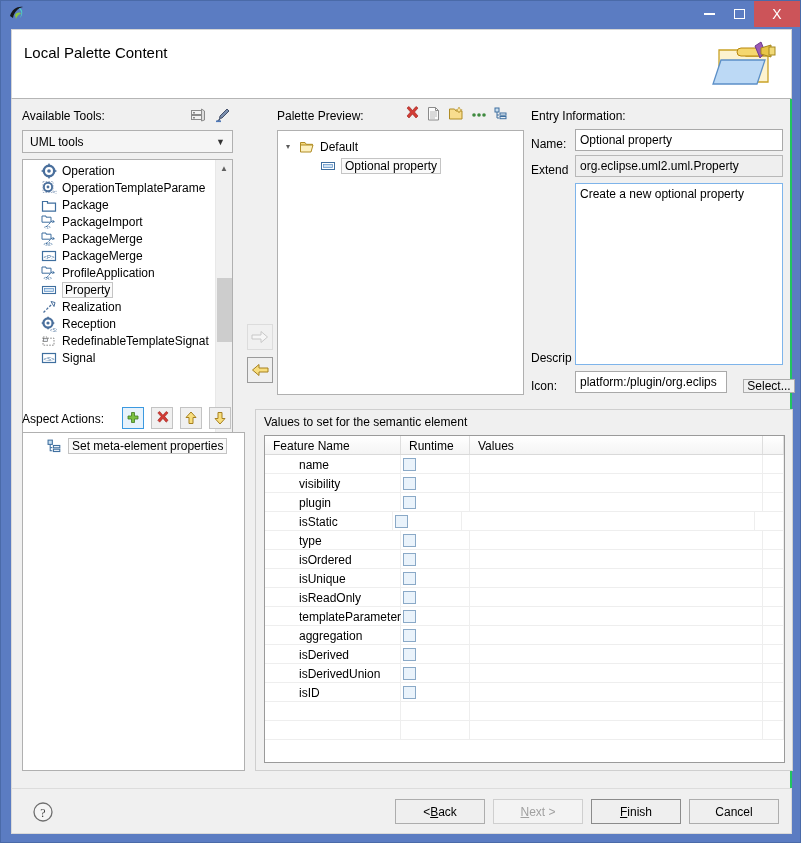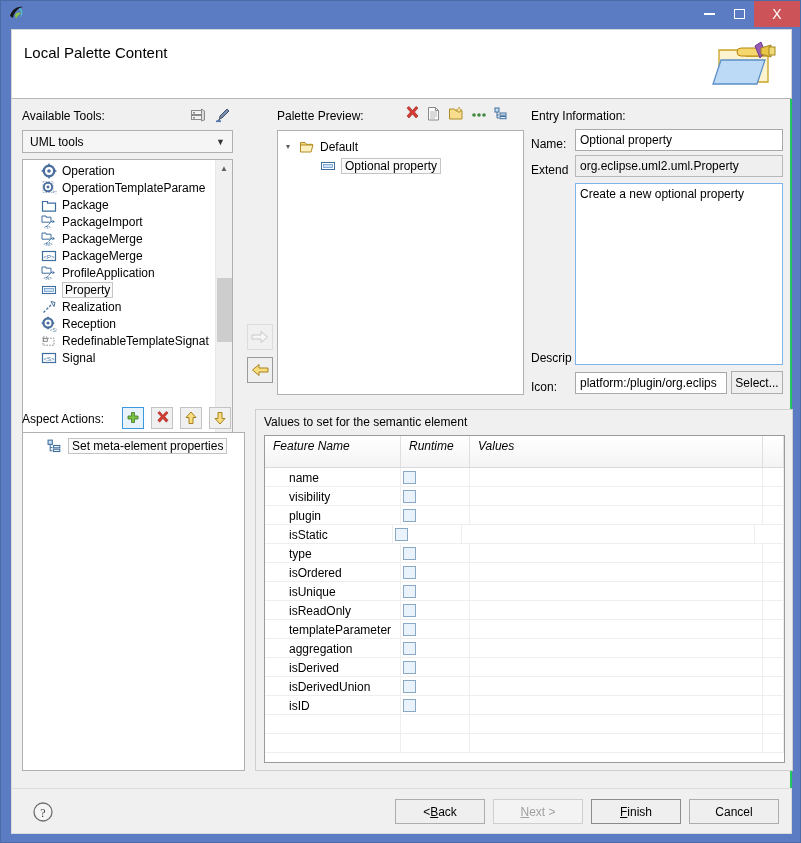--- a/index.html
+++ b/index.html
@@ -188,26 +188,26 @@
   .vgroup {
     position: absolute; left: 243px; top: 310px; width: 538px; height: 362px;
     background: #f0f0f0; border: 1px solid #cfcfcf;
   }
   .vgroup-title { position: absolute; left: 8px; top: 5px; font-size: 12px; }
   .vtable {
     position: absolute; left: 8px; top: 25px; width: 521px; height: 328px;
     background: #ffffff; border: 1px solid #9a9a9a;
     overflow: hidden;
   }
-  .vthead { display: flex; height: 32px; border-bottom: 1px solid #d9d9d9;
-            background: linear-gradient(#ffffff,#f4f4f4); font-style: italic; }
+  .vthead { display: flex; height: 19px; border-bottom: 1px solid #d9d9d9;
+            background: linear-gradient(#ffffff,#f4f4f4); }
   .vth { font-size: 12px; padding: 3px 0 0 8px; border-right: 1px solid #dedede; white-space: nowrap;}
   .vtr { display: flex; height: 19px; border-bottom: 1px solid #eeeeee; }
   .vtd { border-right: 1px solid #eeeeee; height: 19px; display: flex; align-items: center; }
-  .vtd.fname { padding-left: 24px; font-size: 12px; text-align: right; }
+  .vtd.fname { padding-left: 34px; font-size: 12px; text-align: right; }
   .vtd.rt { justify-content: flex-start; padding-left: 2px; }
   .cbx { width: 13px; height: 13px; border: 1px solid #8aa9c7; background: #eaf3fb; }
 
   
   .bottom {
     position: absolute; left: 10px; top: 787px; width: 781px; height: 46px;
     background: #f0f0f0;
     border: 1px solid #d9d9d9; border-top: 1px solid #dcdcdc;
   }
   .help-icon { position: absolute; left: 20px; top: 12px; width: 22px; height: 22px; }
@@ -492,21 +492,21 @@
     </div>
 
     <div class="frow" style="left:519px; top:84px;">
       <span class="flabel">Descrip</span>
       <span class="tarea" style="width:208px; height:182px;">Create a new optional property</span>
     </div>
 
     <div class="frow" style="left:519px; top:272px;">
       <span class="flabel">Icon:</span>
       <span class="tfield" style="width:152px;">platform:/plugin/org.eclips</span>
-      <span class="btn" style="width:52px;height:23px;margin-left:4px;">Select...</span>
+      <span class="btn" style="width:52px;height:14px;margin-left:16px;">Select...</span>
     </div>
 
     <div class="lbl aa-label">Aspect Actions:</div>
     <div class="aa-icons">
       <span class="aa-btn focus">
         <svg width="14" height="14" viewBox="0 0 14 14">
           <path d="M5.5 1.5 h3 v3.5 h3.5 v3 h-3.5 v3.5 h-3 v-3.5 h-3.5 v-3 h3.5 z" fill="#7bc043" stroke="#3f7a1e" stroke-width="0.8"></path>
         </svg>
       </span>
       <span class="aa-btn">

